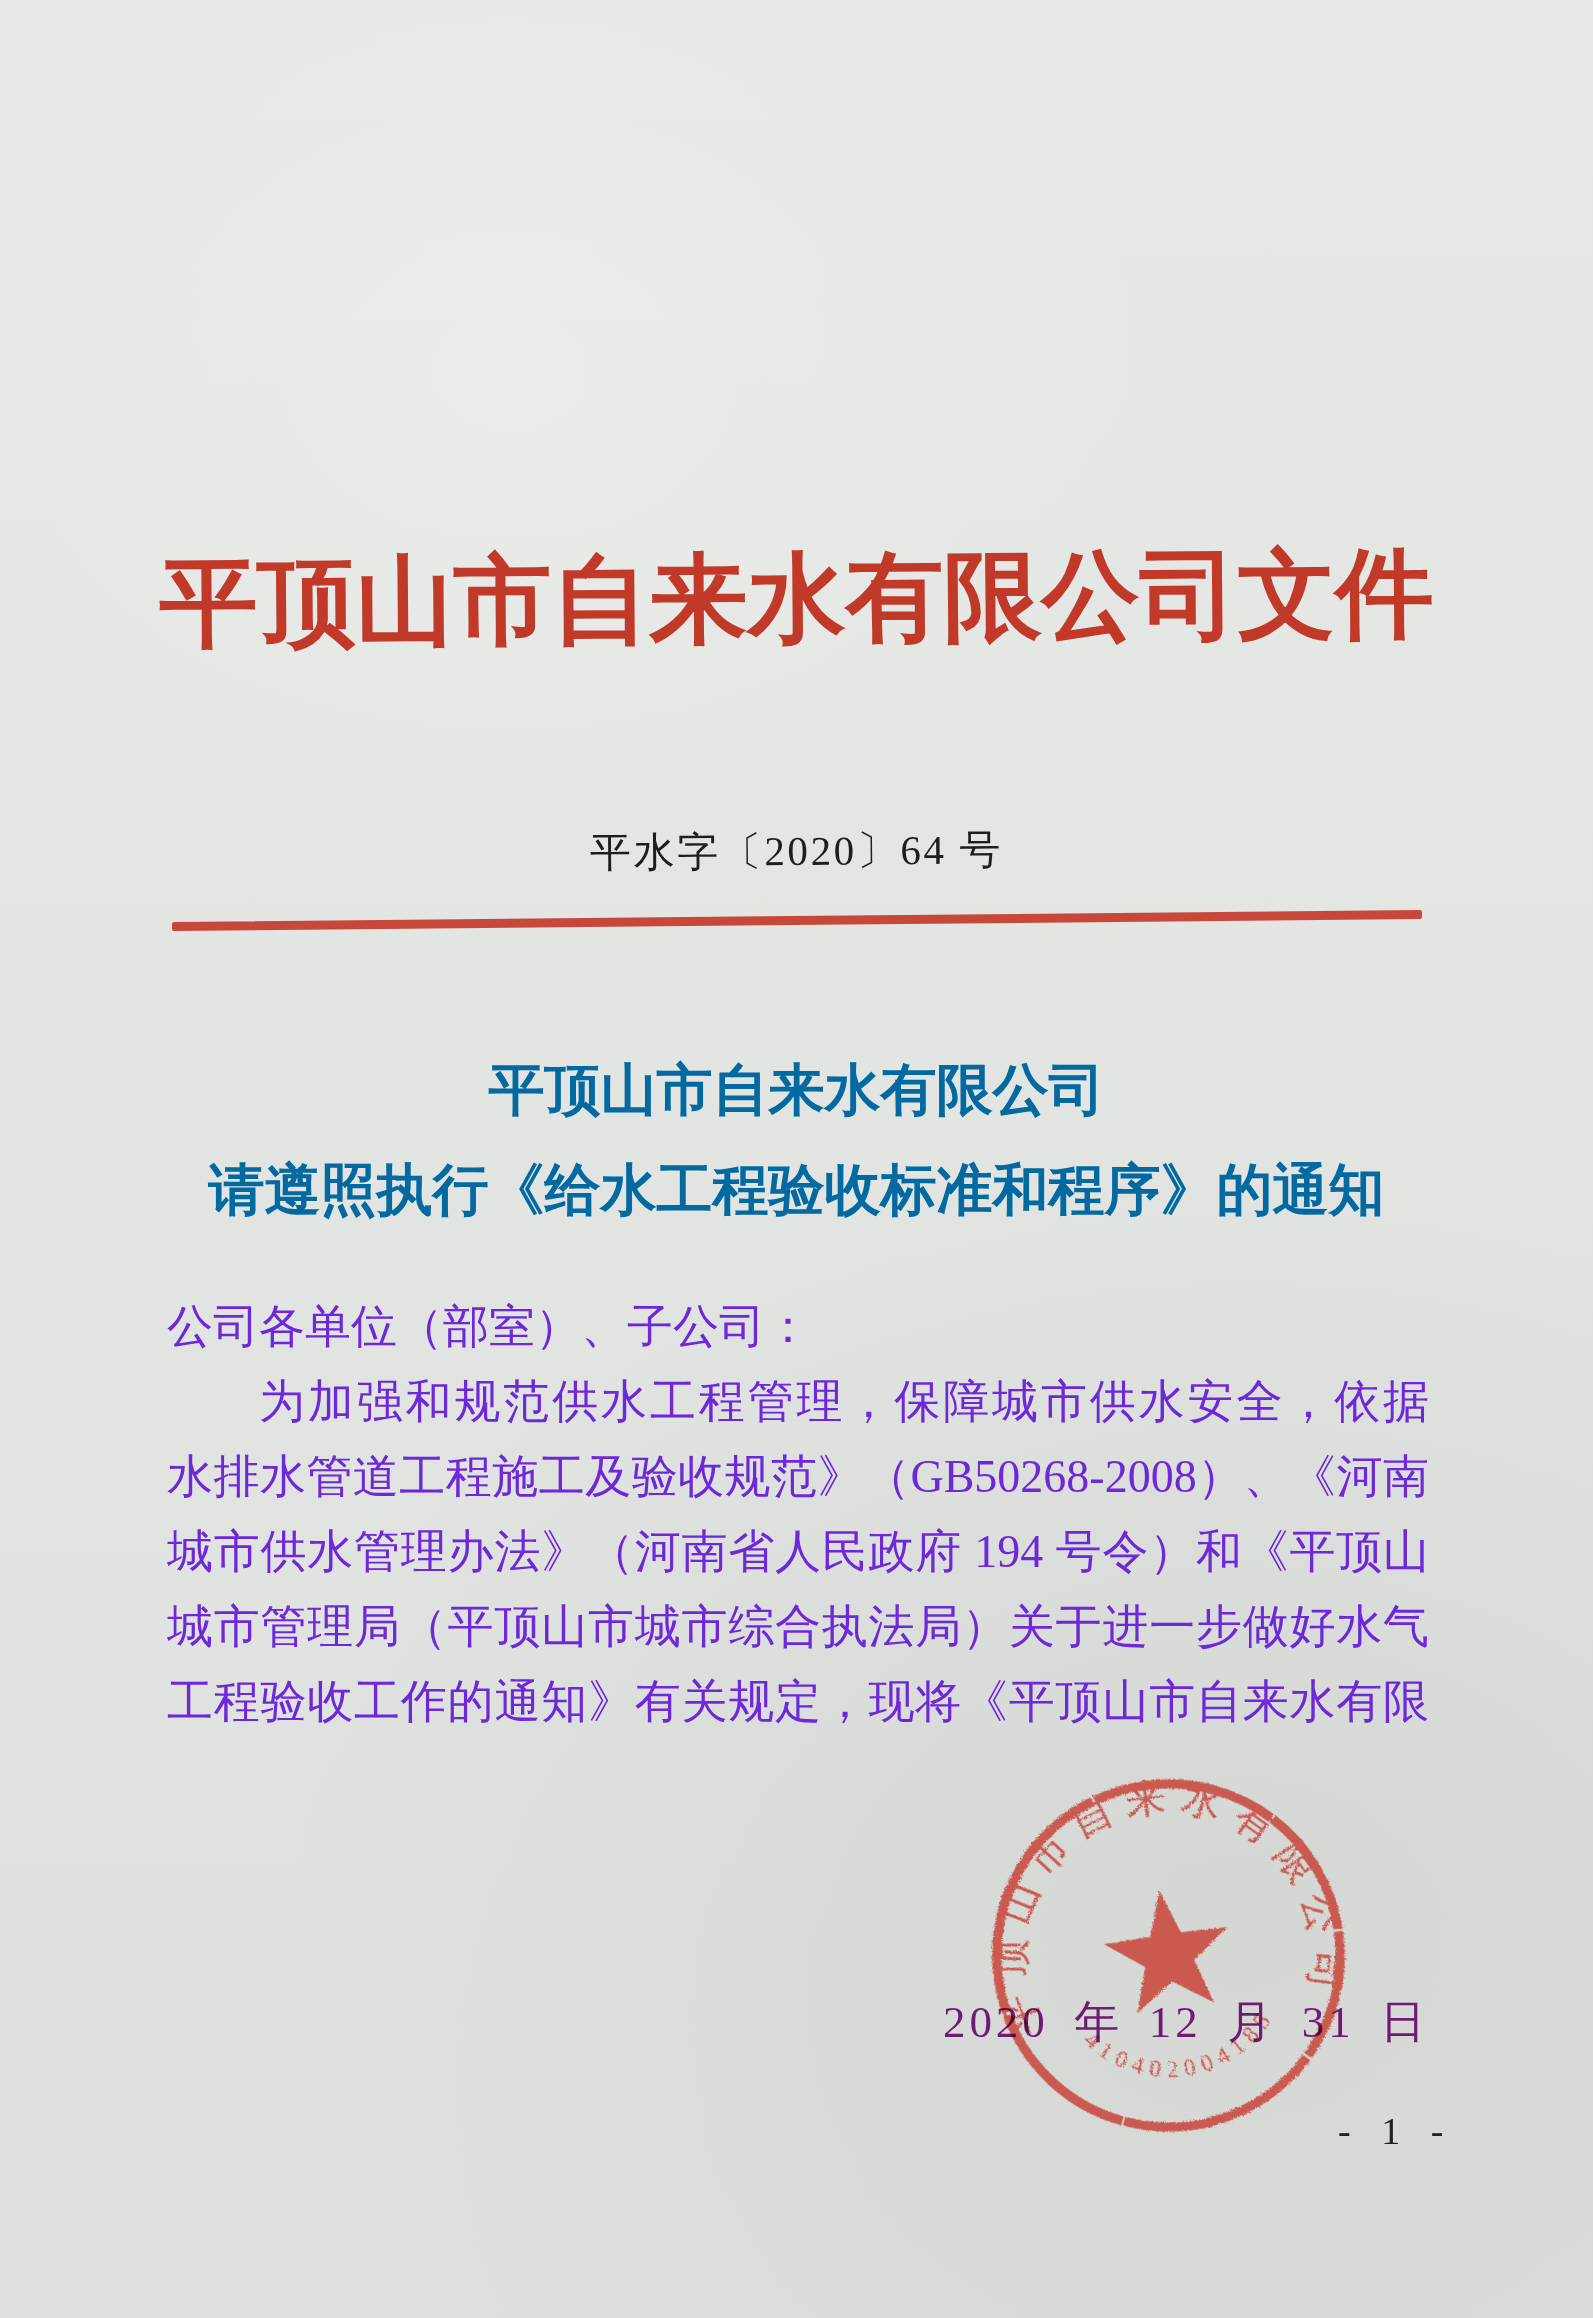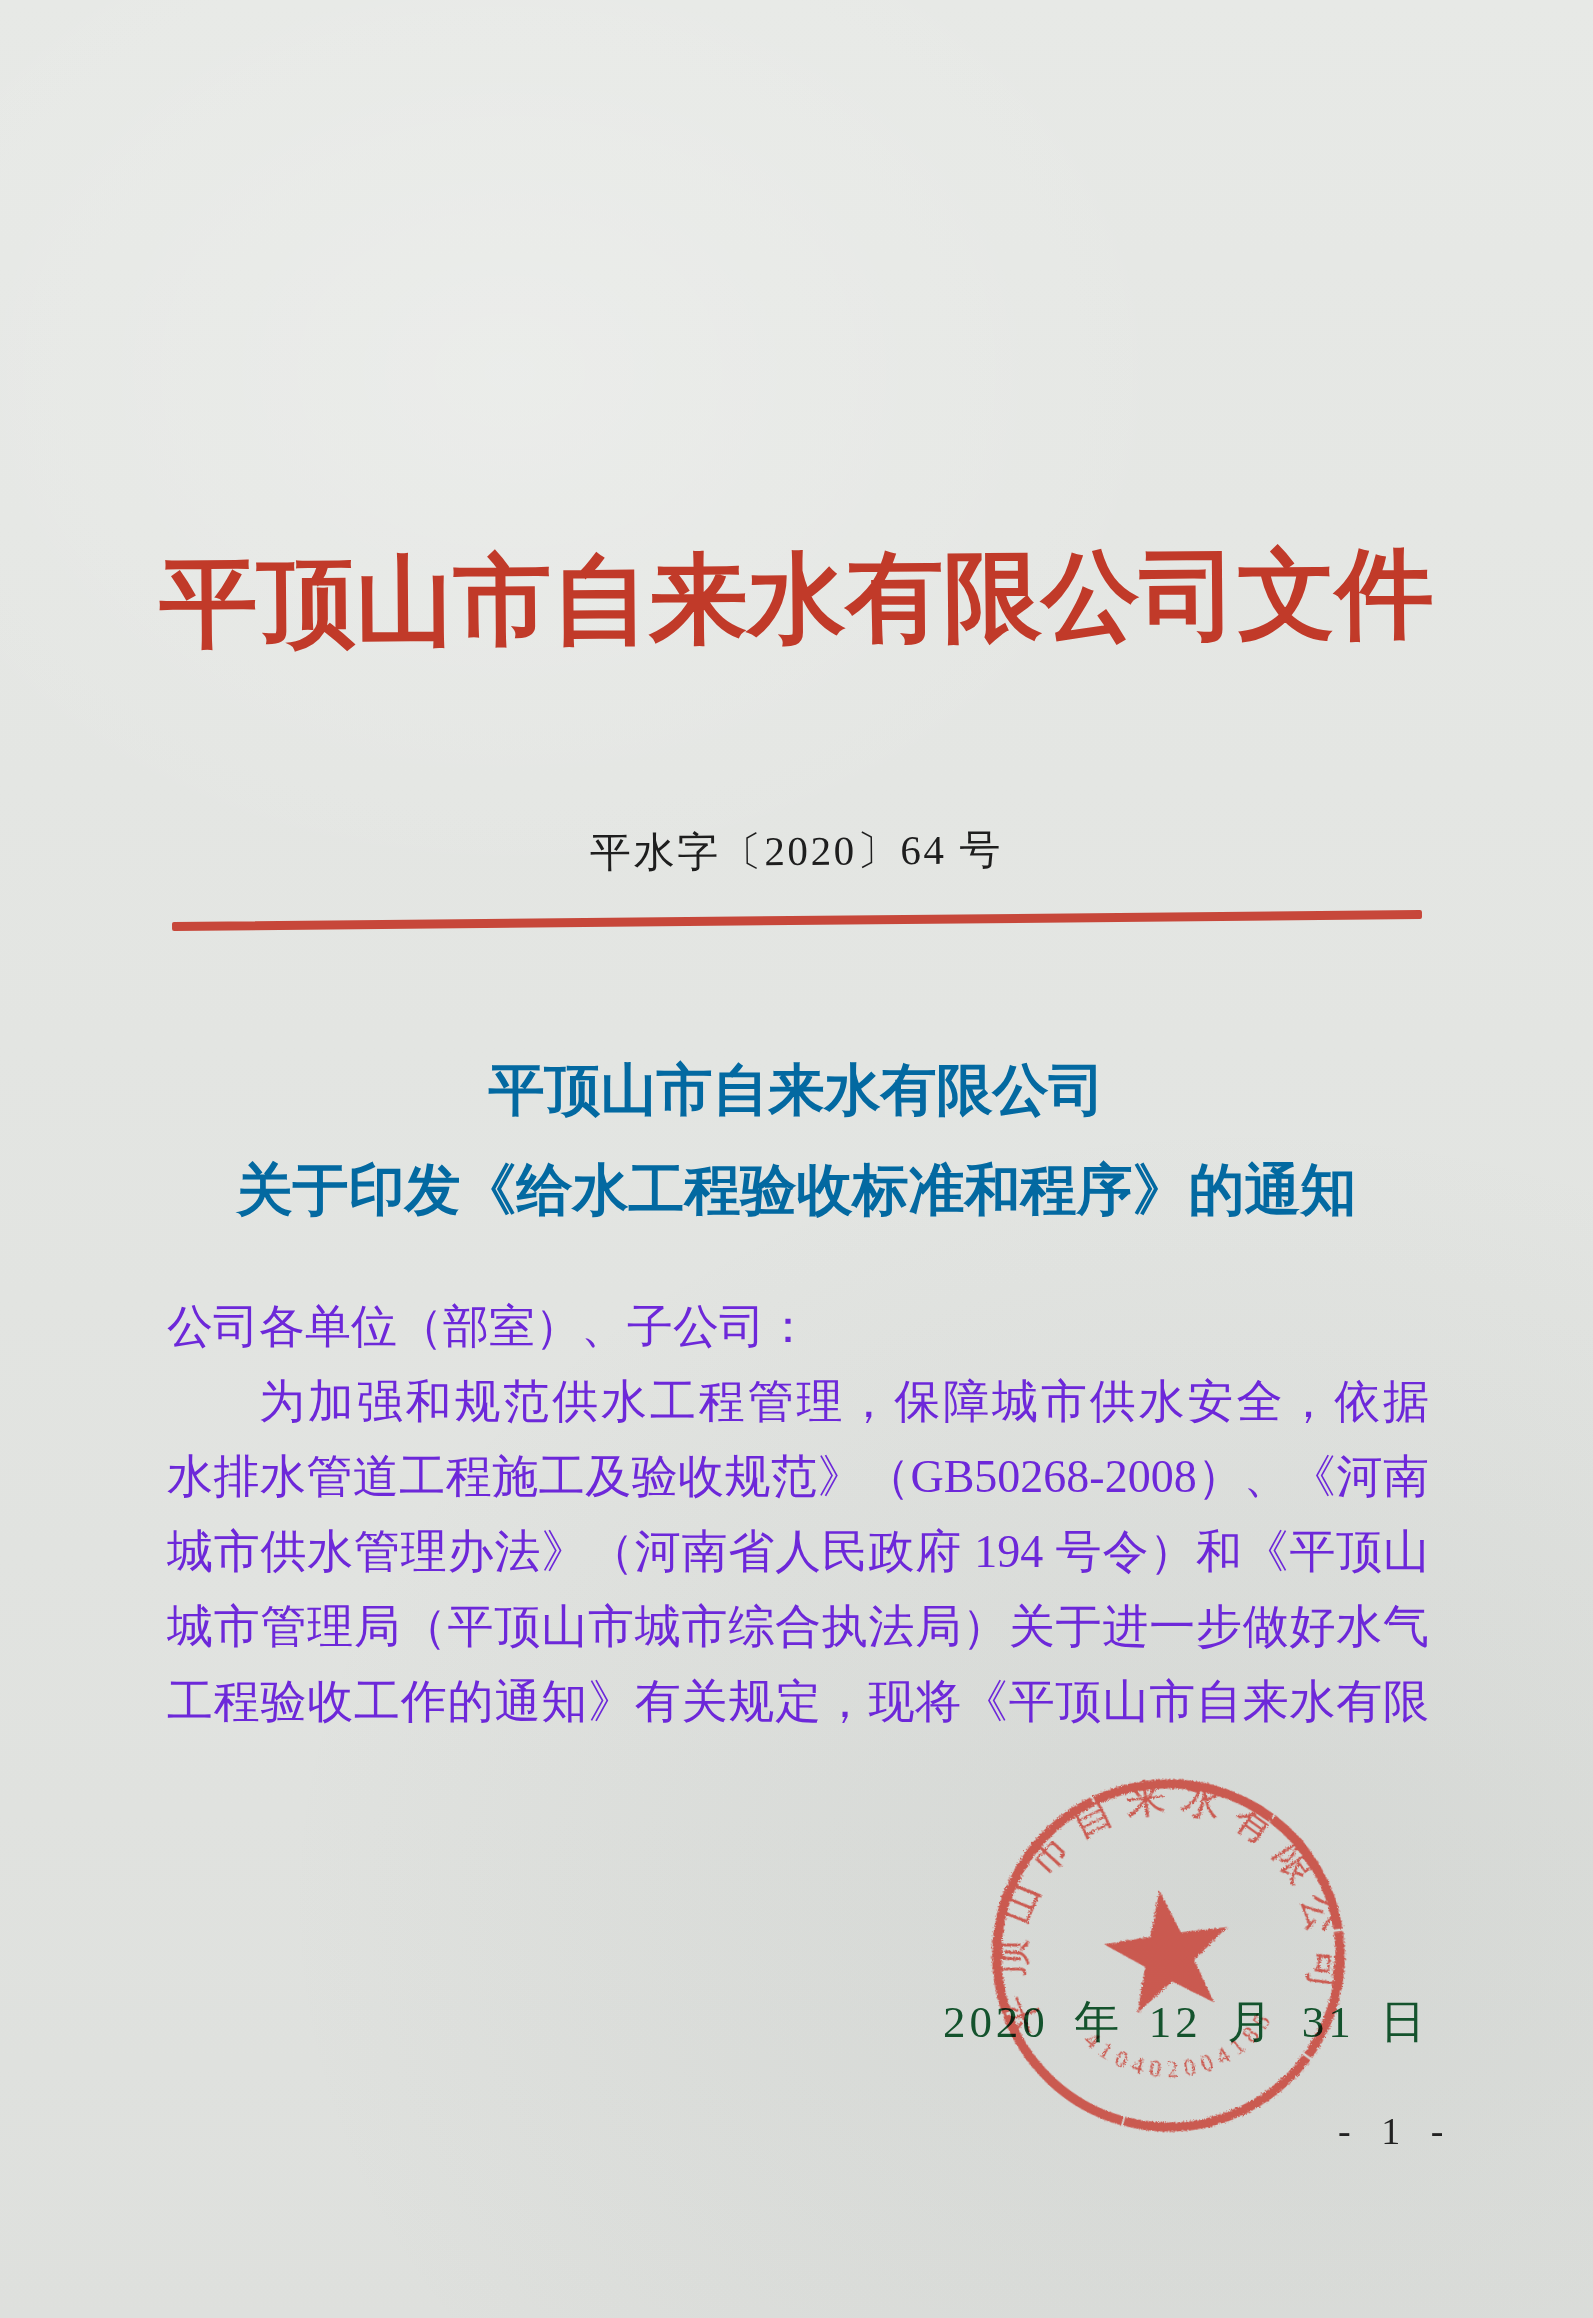--- a/index.html
+++ b/index.html
@@ -61,21 +61,21 @@
 
   .seal {
     position: absolute; top: 1756px; left: 985px;
     width: 367px; height: 367px;
     z-index: 3;
     mix-blend-mode: multiply;
     opacity: 0.88;
   }
   .date {
     position: absolute; top: 1976px; left: 943px;
-    font-size: 45px; color: #14532d;
+    font-size: 45px; color: #701a75;
     letter-spacing: 3.9px; word-spacing: 10.5px;
     z-index: 2; white-space: nowrap;
   }
   .page-num {
     position: absolute; top: 2093px; left: 1338px;
     font-size: 38px; color: #222;
     letter-spacing: 10.5px; white-space: nowrap;
     z-index: 2;
   }
 </style>
@@ -87,21 +87,21 @@
 <div class="doc">
 
   <div class="header-title">平顶山市自来水有限公司文件</div>
 
   <div class="doc-number">平水字〔2020〕64 号</div>
 
   <div class="red-line"></div>
 
   <div class="title t1">平顶山市自来水有限公司</div>
 
-  <div class="title t2">关于印发《给水工程验收标准和程序》的通知</div>
+  <div class="title t2">请遵照执行《给水工程验收标准和程序》的通知</div>
 
   <div class="body-block">
     <div class="bline">公司各单位（部室）、子公司：</div>
     <div class="bline just indent">为加强和规范供水工程管理，保障城市供水安全，依据《给</div>
     <div class="bline just">水排水管道工程施工及验收规范》（GB50268-2008）、《河南省</div>
     <div class="bline just">城市供水管理办法》（河南省人民政府 194 号令）和《平顶山市</div>
     <div class="bline just">城市管理局（平顶山市城市综合执法局）关于进一步做好水气热</div>
     <div class="bline just">工程验收工作的通知》有关规定，现将《平顶山市自来水有限公</div>
   </div>
 

